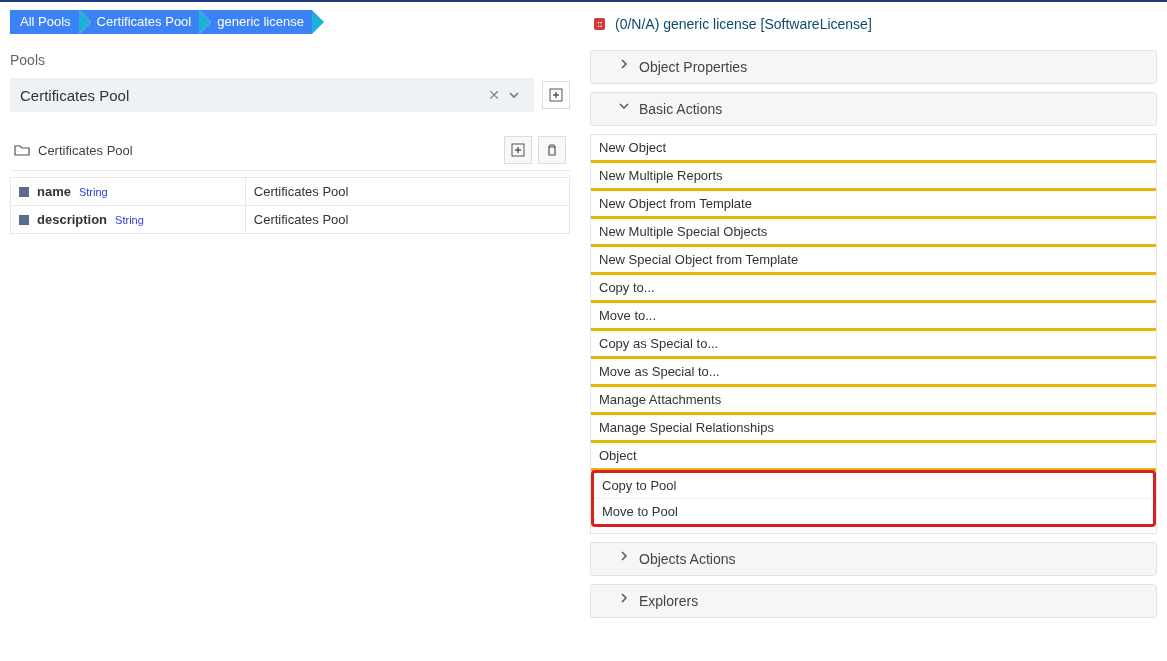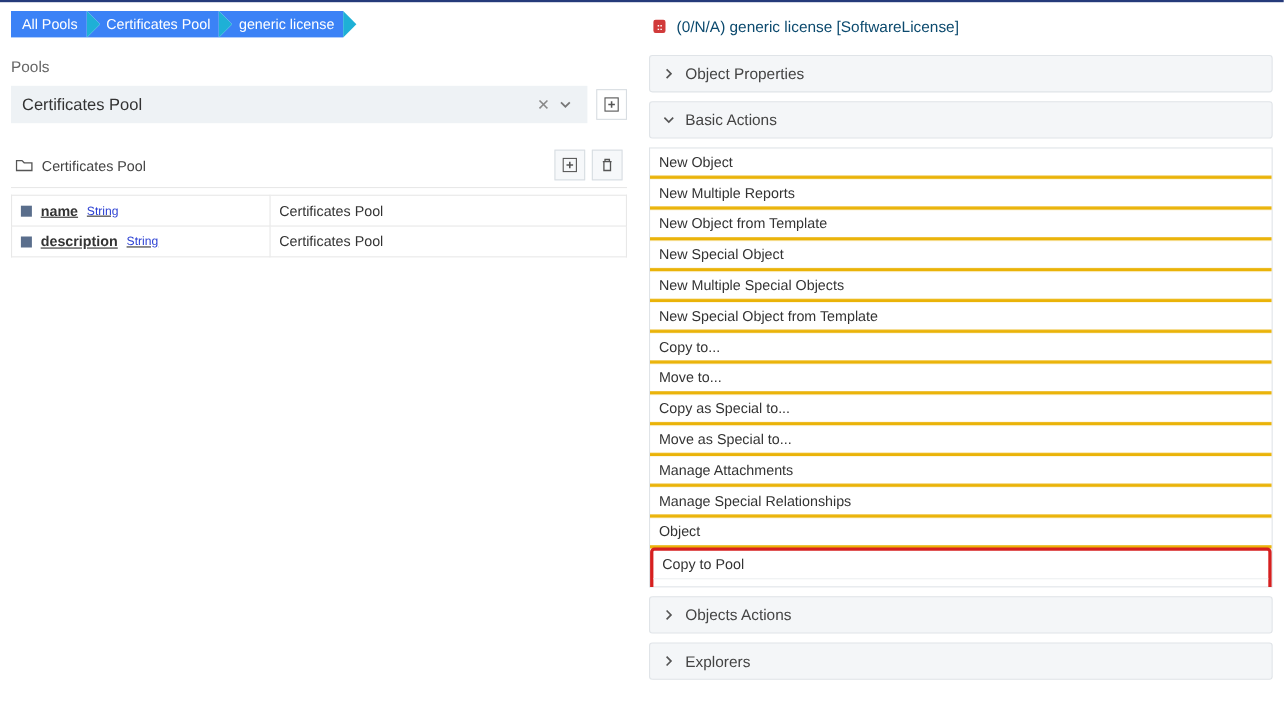--- a/index.html
+++ b/index.html
@@ -82,38 +82,38 @@
   padding: 6px 4px;
   margin-bottom: 6px;
 }
 .folder-row .icon { width: 16px; color: #555; }
 .folder-row .label { flex: 1; color: #444; }
 .folder-row .actions { display: flex; gap: 6px; }
 
 .prop-table { width: 100%; border-collapse: collapse; }
 .prop-table td { border: 1px solid #e8e8e8; padding: 6px 8px; vertical-align: middle; }
 .prop-table td.key { width: 42%; }
-.key-inner { display: flex; align-items: center; gap: 8px; text-decoration: underline; }
+.key-inner { display: flex; align-items: center; gap: 8px; }
 .key-inner .sq { width: 10px; height: 10px; background: #5a6e8c; display: inline-block; }
 .key-inner .name { font-weight: 600; color: #333; }
 .key-inner .type { color: #2a3fd3; font-size: 11px; }
 
 .obj-header { display: flex; align-items: center; gap: 10px; margin: 6px 0 18px 0; padding-left: 4px; }
 .obj-header .badge {
   background: #d13a3a; color: #fff; font-size: 9px; font-weight: bold;
   padding: 1px 3px; border-radius: 2px; letter-spacing: -0.5px;
 }
 .obj-header .title { color: #0c4a6e; font-size: 14px; }
 
 .accordion {
   background: #f4f6f8;
   border: 1px solid #e0e4e8;
   border-radius: 3px;
-  padding: 8px 12px;
-  display: flex; align-items: center; gap: 8px;
+  padding: 8px 28px;
+  display: flex; gap: 8px;
   font-size: 14px;
   color: #444;
   margin-bottom: 8px;
   cursor: pointer;
 }
 .accordion .chev { font-size: 11px; color: #666; width: 12px; }
 
 .action-list-wrap {
   border: 1px solid #e0e4e8;
   height: 400px;
@@ -245,21 +245,20 @@
           </svg>
       </span>
       <span>Basic Actions</span>
     </div>
 
     <div class="action-list-wrap" id="actions-container">
 
     <div class="action-item">New Object</div>
         <div class="action-item">New Multiple Reports</div>
         <div class="action-item">New Object from Template</div>
-        <div class="action-item">New Special Object</div>
         <div class="action-item">New Multiple Special Objects</div>
         <div class="action-item">New Special Object from Template</div>
         <div class="action-item">Copy to...</div>
         <div class="action-item">Move to...</div>
         <div class="action-item">Copy as Special to...</div>
         <div class="action-item">Move as Special to...</div>
         <div class="action-item">Manage Attachments</div>
         <div class="action-item">Manage Special Relationships</div>
         <div class="action-item">Object</div>
         <div class="highlight-box">

